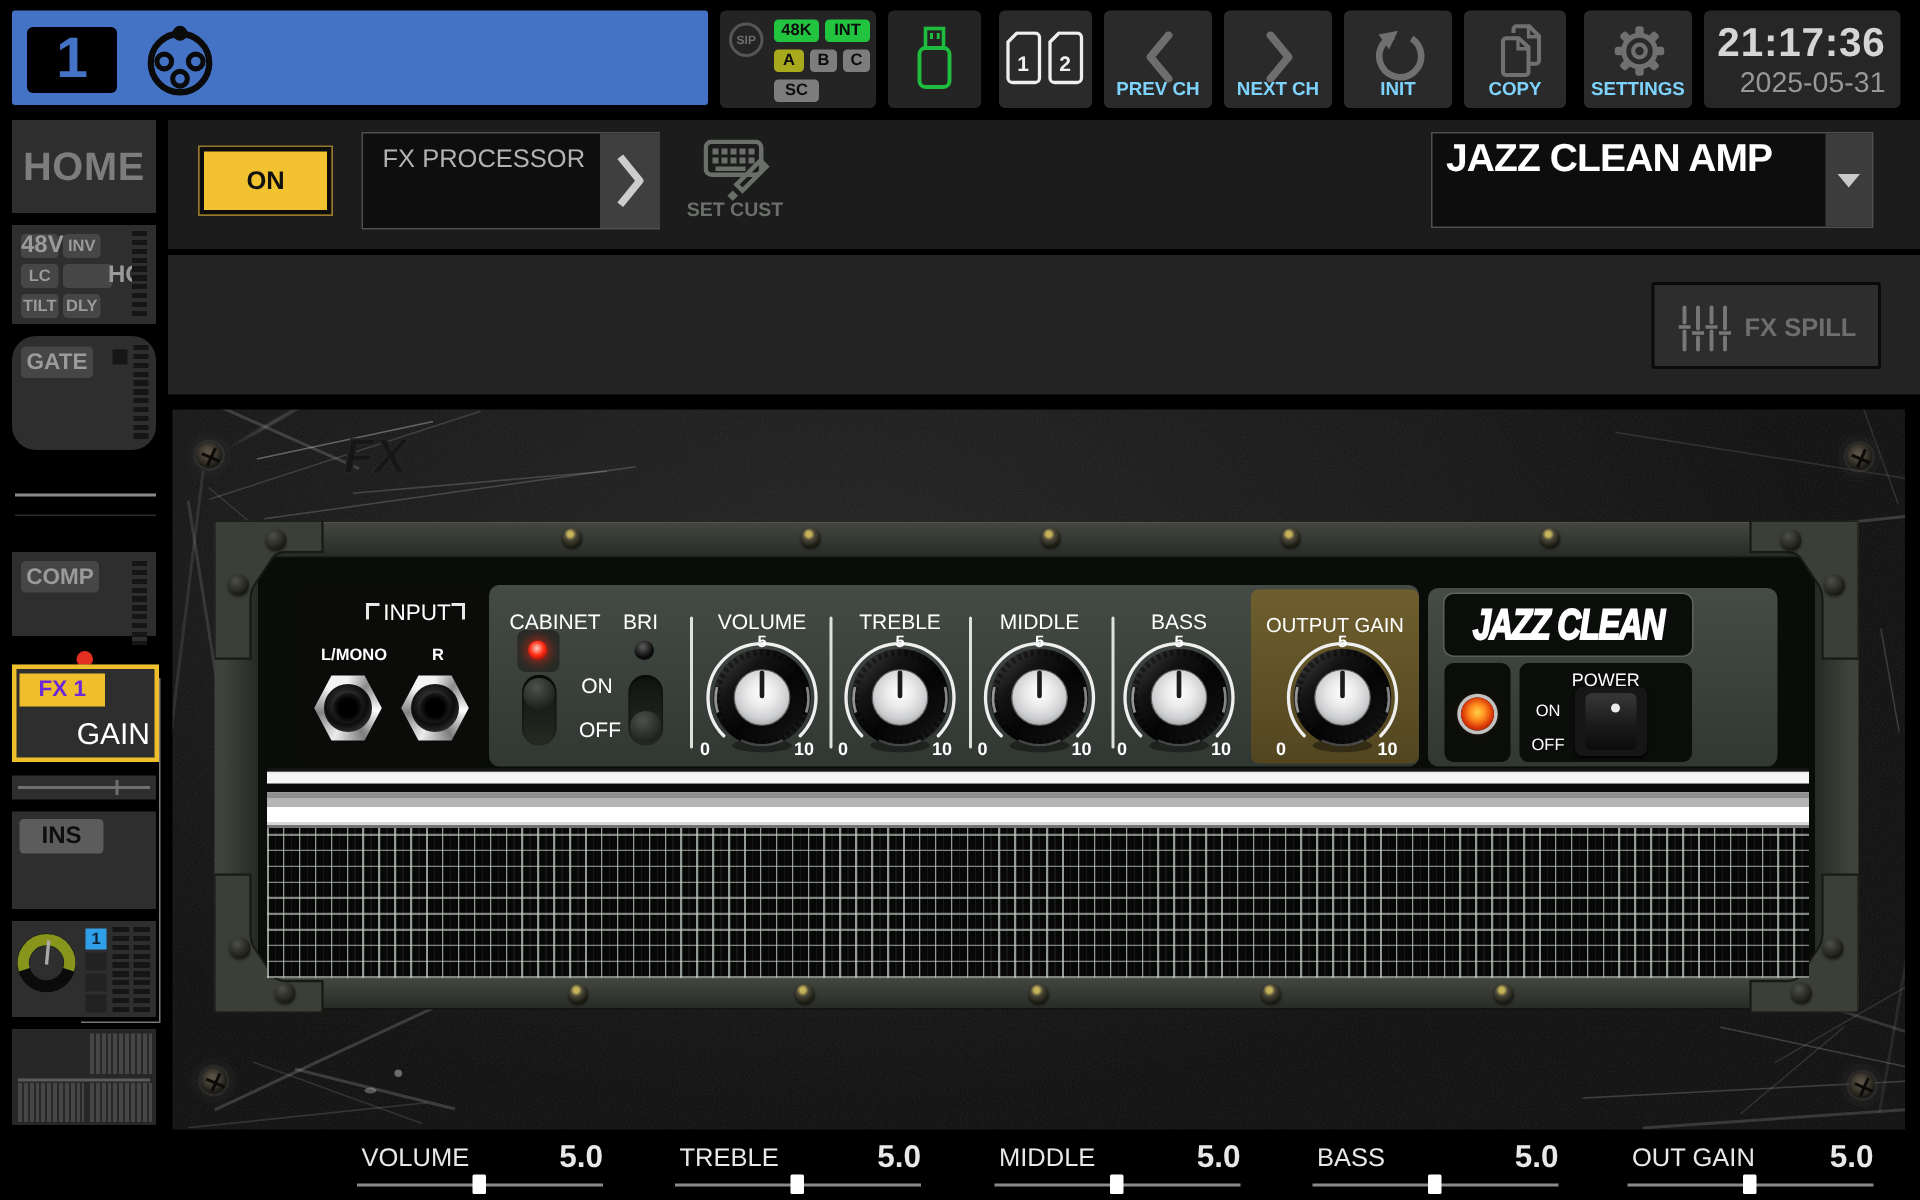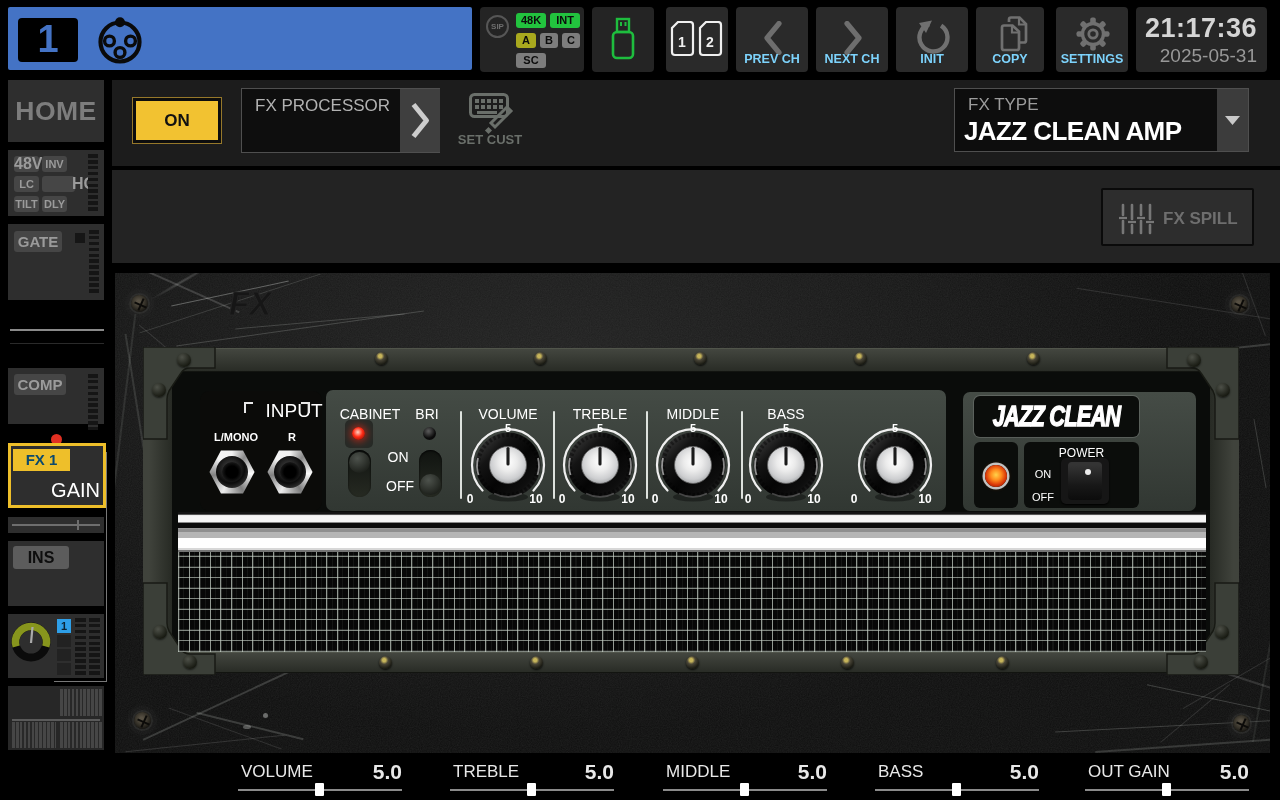--- a/index.html
+++ b/index.html
@@ -48,21 +48,21 @@
 #amp{left:115px;top:273px;width:1155px;height:480px;background:radial-gradient(ellipse 760px 420px at 38% 22%,#222,#161616 55%,#0e0e0e 85%),#0d0d0d;overflow:hidden;}
 .rail{position:absolute;background:linear-gradient(#43463f,#292c26);border-top:1px solid #51554b;border-bottom:1px solid #121410;}
 .railv{position:absolute;background:linear-gradient(90deg,#40433c 20%,#272a24);}
 #ampinner{left:57px;top:99px;width:1038px;height:280px;background:#0a0c0a;}
 .bolt{position:absolute;width:13px;height:13px;border-radius:50%;background:radial-gradient(circle at 40% 32%,#c6b45a 0 14%,#4a4638 34%,#15160f 75%);box-shadow:0 1px 2px rgba(0,0,0,.8);}
 .rivet{position:absolute;width:14px;height:14px;border-radius:50%;background:radial-gradient(circle at 36% 30%,#4d5048,#14160e 78%);box-shadow:0 1px 2px rgba(0,0,0,.6);}
 #panel{left:211px;top:117px;width:620px;height:121px;background:linear-gradient(#444b45,#313732);border-radius:7px;}
 #inputbox{left:85px;top:118px;width:122px;height:120px;background:#0b0b09;border-radius:9px;}
 .wlbl{position:absolute;color:#fff;text-align:center;}
 #gainbox{left:719px;top:120px;width:112px;height:116px;background:linear-gradient(#6f5f2e,#524621);border-radius:5px;}
-#rpanel{left:837px;top:119px;width:233px;height:119px;background:linear-gradient(#454c46,#313732);border-radius:7px;margin-left:11px;}
+#rpanel{left:837px;top:119px;width:233px;height:119px;background:linear-gradient(#454c46,#313732);border-radius:7px;}
 #jazzplate{position:absolute;left:11px;top:4px;width:165px;height:41px;background:#0b0d0b;border-radius:6px;box-shadow:0 0 0 1px rgba(255,255,255,.14);}
 #ledbox{position:absolute;left:11px;top:50px;width:44px;height:66px;background:#0b0d0b;border-radius:6px;}
 #powerbox{position:absolute;left:61px;top:50px;width:115px;height:66px;background:#0b0d0b;border-radius:6px;color:#fff;}
 #piping{left:63px;top:239px;width:1028px;height:40px;background:linear-gradient(#141414 0 2px,#555 2px 3px,#ededed 3px 4px,#f6f6f6 4px 10px,#8a8a8a 10px 11px,#0b0b0b 11px 16px,#9a9a9a 16px 17px,#8f8f8f 17px 20px,#b5b5b5 20px 26px,#ffffff 26px 36px,#d8d8d8 36px 38px,#747474 38px 40px);}
 #grille{left:63px;top:279px;width:1028px;height:100px;background-color:#070707;background-image:repeating-linear-gradient(90deg,rgba(200,210,200,.7) 0 1px,rgba(150,158,150,.25) 1px 1.6px,transparent 1.6px 10.6px),repeating-linear-gradient(0deg,rgba(200,210,200,.62) 0 1px,rgba(150,158,150,.22) 1px 1.6px,transparent 1.6px 10.55px),repeating-linear-gradient(90deg,rgba(120,128,120,.12) 5.3px 6.3px,transparent 6.3px 10.6px);}
 .sep{position:absolute;width:1.5px;background:rgba(240,244,240,.9);border-radius:1px;}
 .knob{position:absolute;width:90px;height:90px;}
 .klbl{position:absolute;color:#fff;font-size:14px;text-align:center;width:120px;}
 .k5{position:absolute;color:#fff;font-size:11px;font-weight:bold;width:20px;text-align:center;}
 .k0{position:absolute;color:#fff;font-size:12px;font-weight:bold;width:20px;text-align:center;}
@@ -192,21 +192,20 @@
    <rect x="8" y="18" width="20" height="3"></rect>
   </g>
   <g stroke="#6a6f6a" stroke-width="3" fill="none">
    <path d="M38 14 l4 4 -16 16 -4 -4 Z"></path>
   </g>
   <rect x="17" y="35" width="5" height="5" fill="#6a6f6a" transform="rotate(45 19.5 37.5)"></rect>
  </svg>
  <div class="lbl">SET CUST</div>
 </div>
 <div class="abs" id="fxtype">
-    <div class="cap">FX TYPE</div>
     <div class="val">JAZZ CLEAN AMP</div>
   </div>
 <div class="abs" id="fxtypearr"><svg width="31" height="62" viewBox="0 0 31 62">
       <polygon points="8,27 23,27 15.5,36" fill="#c9c9c9"></polygon>
     </svg></div>
 
 <div class="abs" id="sect3"></div>
 <div class="abs" id="fxspill">
  <svg class="abs" style="left:16px;top:13px" width="38" height="32" viewBox="0 0 38 32">
   <g stroke="#777" stroke-width="2.6" stroke-linecap="round">
@@ -231,36 +230,36 @@
 
 <div class="side" style="top:150px;height:66px;" id="s1">
  <div class="sbadge" style="left:6px;top:6px;width:25px;height:16px;font-size:16px;line-height:16px;">48V</div>
  <div class="sbadge" style="left:34px;top:6px;width:25px;height:16px;font-size:11px;line-height:16px;">INV</div>
  <div class="sbadge" style="left:6px;top:26px;width:25px;height:16px;font-size:11px;line-height:16px;">LC</div>
  <div class="sbadge" style="left:34px;top:26px;width:33px;height:16px;font-size:16px;line-height:16px;padding-left:30px;">HC</div>
  <div class="sbadge" style="left:6px;top:46px;width:25px;height:16px;font-size:11px;line-height:16px;">TILT</div>
  <div class="sbadge" style="left:34px;top:46px;width:25px;height:16px;font-size:11px;line-height:16px;">DLY</div>
  <div class="meter" style="left:80px;top:4px;height:58px;"></div>
 </div>
-<div class="side" style="top:224px;height:76px;" id="s2">
+<div class="side" style="top:224px;height:76px;border-radius:16px;" id="s2">
  <div class="sbadge" style="left:6px;top:7px;width:48px;height:21px;font-size:15px;line-height:21px;">GATE</div>
  <div class="abs" style="left:67px;top:9px;width:10px;height:10px;background:#161616;"></div>
  <div class="meter" style="left:81px;top:6px;height:64px;"></div>
 </div>
 <div class="abs" style="left:10px;top:303px;width:94px;height:54px;background:#000;">
  <div class="abs" style="left:0;top:26px;width:94px;height:2px;background:#8a8a8a;"></div>
  <div class="abs" style="left:0;top:40px;width:94px;height:1px;background:#2a2a2a;"></div>
 </div>
 <div class="side" style="top:368px;height:56px;" id="s4">
  <div class="sbadge" style="left:6px;top:6px;width:52px;height:21px;font-size:15px;line-height:21px;">COMP</div>
  <div class="meter" style="left:80px;top:6px;height:56px;"></div>
 </div>
 <div class="abs" style="left:51px;top:434px;width:11px;height:11px;border-radius:50%;background:#e23022;"></div>
 <div class="abs" style="left:8px;top:443px;width:98px;height:65px;background:#2e2e2e;border:3px solid #eebf2a;" id="fx1box">
- <div class="abs" style="left:2px;top:3px;width:57px;height:22px;background:#eebf2a;color:#0c4a6e;font-weight:bold;font-size:15px;text-align:center;line-height:22px;">FX 1</div>
+ <div class="abs" style="left:2px;top:3px;width:57px;height:22px;background:#eebf2a;color:#6d28d9;font-weight:bold;font-size:15px;text-align:center;line-height:22px;">FX 1</div>
  <div class="abs" style="right:3px;top:33px;font-size:20px;color:#fff;">GAIN</div>
 </div>
 <div class="side" style="top:517px;height:16px;">
  <div class="abs" style="left:4px;top:7px;width:88px;height:2px;background:#6e6e6e;"></div>
  <div class="abs" style="left:69px;top:3px;width:2px;height:10px;background:#6e6e6e;"></div>
 </div>
 <div class="side" style="top:541px;height:65px;">
  <div class="sbadge" style="left:5px;top:5px;width:56px;height:23px;font-size:16px;line-height:23px;background:#5c5c5c;color:#0e0e0e;">INS</div>
 </div>
 <div class="side" style="top:614px;height:64px;" id="knobsect">
@@ -370,21 +369,21 @@
  <div class="bolt" style="left:264px;top:383px;"></div>
  <div class="bolt" style="left:415px;top:383px;"></div>
  <div class="bolt" style="left:571px;top:383px;"></div>
  <div class="bolt" style="left:726px;top:383px;"></div>
  <div class="bolt" style="left:881px;top:383px;"></div>
 
  <div class="abs" id="piping"></div>
  <div class="abs" id="grille"></div>
 
  <div class="abs" id="inputbox">
-  <div class="wlbl" style="left:64px;top:9px;width:60px;font-size:19px;">INPUT</div>
+  <div class="wlbl" style="left:48px;top:9px;width:60px;font-size:15px;">INPUT</div>
   <div class="abs" style="left:44px;top:11px;width:9px;height:11px;border-left:2px solid #e8e8e8;border-top:2px solid #e8e8e8;"></div>
   <div class="abs" style="left:101px;top:11px;width:9px;height:11px;border-right:2px solid #e8e8e8;border-top:2px solid #e8e8e8;"></div>
   <div class="wlbl" style="left:8px;top:40px;width:56px;font-size:11px;font-weight:bold;">L/MONO</div>
   <div class="wlbl" style="left:78px;top:40px;width:28px;font-size:11px;font-weight:bold;">R</div>
   <div class="jack" style="left:9px;top:58px;"></div>
   <div class="jack" style="left:67px;top:58px;"></div>
  </div>
 
  <div class="abs" id="panel">
   <div class="wlbl" style="left:0px;top:16px;width:88px;font-size:14px;">CABINET</div>
@@ -428,20 +427,23 @@
  <div class="k5" style="left:475px;top:149px;">5</div>
     <div class="k0" style="left:437px;top:219px;">0</div>
     <div class="k0" style="left:503px;top:219px;">10</div>
  <div class="k5" style="left:568px;top:149px;">5</div>
     <div class="k0" style="left:530px;top:219px;">0</div>
     <div class="k0" style="left:596px;top:219px;">10</div>
  <div class="k5" style="left:661px;top:149px;">5</div>
     <div class="k0" style="left:623px;top:219px;">0</div>
     <div class="k0" style="left:689px;top:219px;">10</div>
 
+ <div class="abs" id="gainbox">
+  <div class="wlbl" style="left:0;top:16px;width:112px;font-size:13.5px;">OUTPUT GAIN</div>
+ </div>
  <svg class="knob" style="left:735px;top:147px;">
       <use href="#knb"></use>
     </svg>
  <div class="k5" style="left:770px;top:149px;">5</div>
     <div class="k0" style="left:729px;top:219px;">0</div>
     <div class="k0" style="left:800px;top:219px;">10</div>
 
  <div class="abs" id="rpanel">
   <div id="jazzplate">
         <div style="text-align:center;font-size:26px;font-weight:bold;font-style:italic;color:#fff;line-height:40px;letter-spacing:-1px;-webkit-text-stroke:1.2px #fff;transform:scale(.84,1.1);">JAZZ CLEAN</div>

